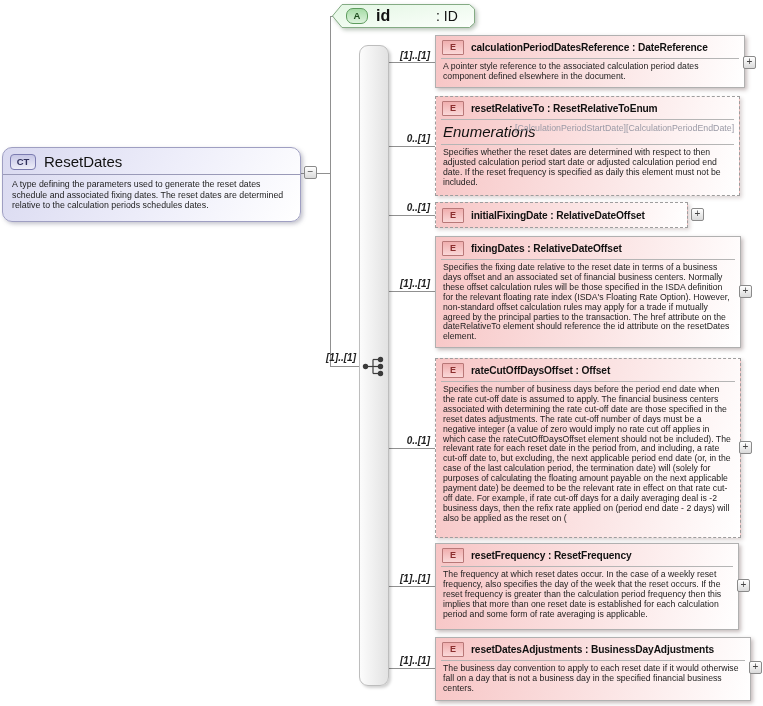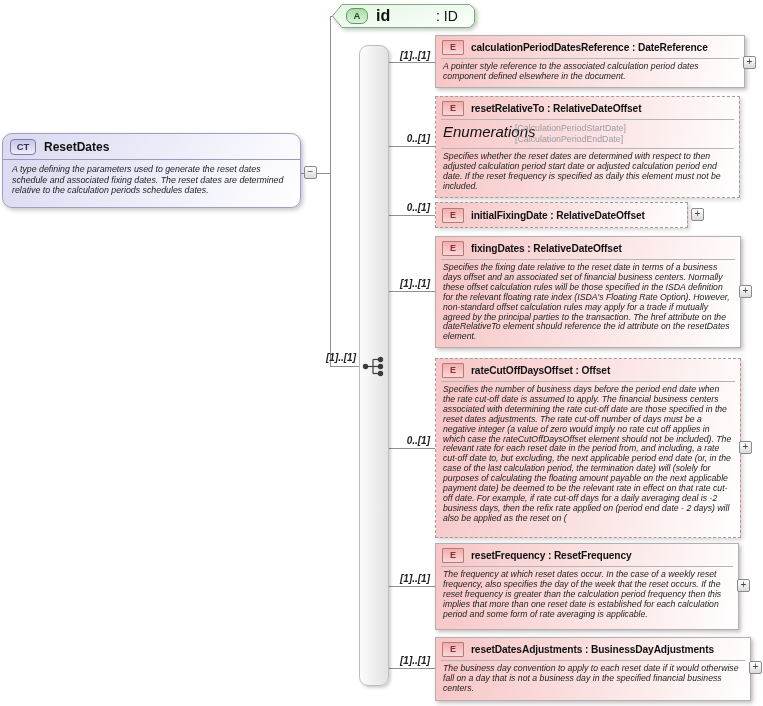--- a/index.html
+++ b/index.html
@@ -1,30 +1,30 @@
 <!DOCTYPE html>
 <html><head>
 <meta charset="utf-8">
 <style>
   html,body{margin:0;padding:0;background:#fff;}
   .canvas{position:relative;width:763px;height:706px;background:#ffffff;overflow:hidden;
           font-family:"Liberation Sans",sans-serif;}
   .wires{position:absolute;left:0;top:0;z-index:0;}
 
   
-  .ct-box{position:absolute;left:2px;top:133px;width:299px;min-height:75px;box-sizing:border-box;
+  .ct-box{position:absolute;left:2px;top:147px;width:299px;min-height:75px;box-sizing:border-box;
           border:1px solid #9f9fc2;border-radius:10px;
           background:linear-gradient(120deg,#d9d9f0 0%,#eeeefa 55%,#ffffff 100%);
           box-shadow:2px 2px 4px rgba(80,80,110,0.35);z-index:2;}
   .ct-head{display:flex;align-items:center;gap:8px;padding:5px 9px 4px 7px;}
   .ct-badge{width:24px;height:14px;line-height:14px;text-align:center;font-size:9.5px;font-weight:bold;
             color:#30305a;border:1px solid #7c7cb0;border-radius:4px;
             background:linear-gradient(#c6c6e6,#eeeef8);}
-  .ct-name{font-size:12px;font-weight:bold;color:#111;}
-  .ct-desc{border-top:1px solid #9a9ab8;padding:4px 9px 6px 9px;font-style:italic;
+  .ct-name{font-size:15px;font-weight:normal;color:#111;}
+  .ct-desc{border-top:1px solid #9a9ab8;padding:4px 9px 6px 9px;
            font-size:8.8px;line-height:10.6px;color:#1c1c1c;}
 
   
   .attr-wrap{position:absolute;left:332px;top:4px;width:143px;height:24px;z-index:2;
              filter:drop-shadow(2px 2px 2px rgba(60,90,60,0.35));}
   .attr-shape{position:absolute;left:0;top:0;}
   .attr-content{position:absolute;left:14px;top:0;height:24px;display:flex;align-items:center;gap:8px;}
   .a-badge{width:20px;height:14px;line-height:14px;text-align:center;font-size:9.5px;font-weight:bold;
            color:#1e4d1e;border:1px solid #5d9b5d;border-radius:7px;
            background:linear-gradient(#a6dca6,#ddf2dd);}
@@ -47,25 +47,25 @@
         background:linear-gradient(100deg,#f7c5c5 0%,#fbe4e4 55%,#ffffff 100%);
         box-shadow:2px 2px 4px rgba(90,60,60,0.35);}
   .ebox.solid{border:1px solid #b0b0b0;}
   .ebox.dashed{border:1px dashed #9d9d9d;box-shadow:2px 2px 4px rgba(90,60,60,0.22);}
   .e-head{display:flex;align-items:center;gap:7px;padding:4px 6px 3px 6px;white-space:nowrap;}
   .e-badge{flex:0 0 auto;width:20px;height:13px;line-height:13px;text-align:center;font-size:9px;
            font-weight:bold;color:#8b2f2f;border:1px solid #b87878;border-radius:1px;
            background:linear-gradient(#f0aeae,#fad8d8);}
   .e-title{font-size:10.2px;font-weight:bold;color:#111;letter-spacing:-0.12px;text-align:center;}
   .e-desc{border-top:1px solid #b5b5b5;margin:0 5px;padding:3px 2px 5px 2px;
-          font-style:italic;font-size:8.7px;line-height:9.9px;color:#1c1c1c;}
+          font-size:8.7px;line-height:9.9px;color:#1c1c1c;}
   .enum-sect{border-top:1px solid #b5b5b5;margin:0 5px;padding:3px 2px 4px 2px;
              display:flex;gap:10px;}
   .enum-label{font-size:15px;font-style:italic;color:#111;width:62px;flex:0 0 auto;}
-  .enum-vals{display:flex;flex-direction:column;font-size:8.8px;color:#9a9aa6;line-height:10.5px;}
+  .enum-vals{display:flex;flex-direction:row;font-size:8.8px;color:#9a9aa6;line-height:10.5px;}
 
   
   .pm{position:absolute;width:13px;height:13px;box-sizing:border-box;z-index:4;
       border:1px solid #8a8a8a;border-radius:2px;background:linear-gradient(#ffffff,#dadada);
       color:#444;font-size:10px;line-height:10px;text-align:center;cursor:pointer;}
 </style>
 </head>
 <body>
 
 <div class="canvas">
@@ -143,21 +143,21 @@
       <span class="e-badge">E</span>
       <span class="e-title">calculationPeriodDatesReference : DateReference</span>
     </div>
     <div class="e-desc">A pointer style reference to the associated calculation period dates component defined elsewhere in the document.</div>
   </div>
   <div class="pm" style="left:743px;top:56px;">+</div>
 
   <div class="ebox dashed" style="top:96px;width:305px;min-height:100px;">
     <div class="e-head">
       <span class="e-badge">E</span>
-      <span class="e-title">resetRelativeTo : RelativeDateOffset</span>
+      <span class="e-title">resetRelativeTo : ResetRelativeToEnum</span>
     </div>
     <div class="enum-sect">
       <span class="enum-label">Enumerations</span>
       <span class="enum-vals">
         <span>[CalculationPeriodStartDate]</span>
         <span>[CalculationPeriodEndDate]</span>
       </span>
     </div>
     <div class="e-desc">Specifies whether the reset dates are determined with respect to then adjusted calculation period start date or adjusted calculation period end date. If the reset frequency is specified as daily this element must not be included.</div>
   </div>

